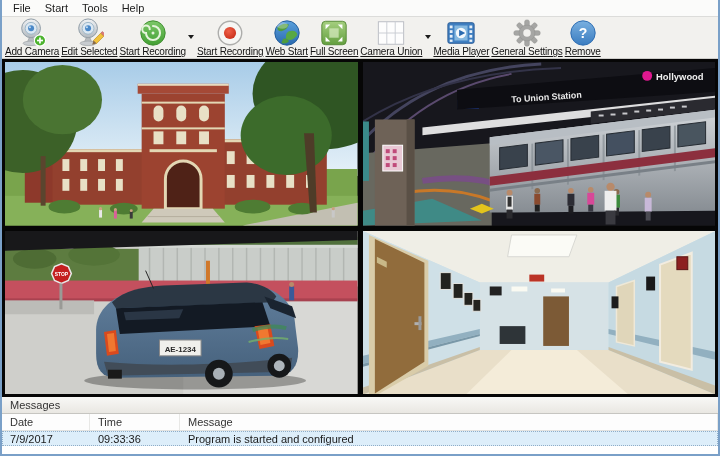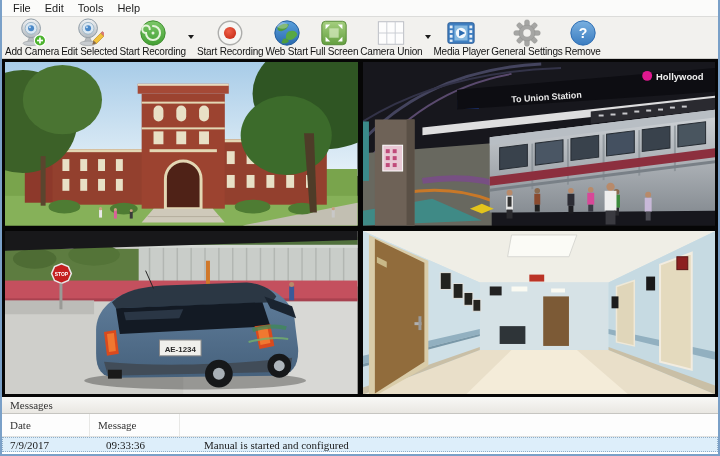--- a/index.html
+++ b/index.html
@@ -9,50 +9,50 @@
     font-family:"Liberation Sans",sans-serif;background:#fff;}
   
   .menubar{flex:0 0 17px;background:#fbfbfa;border-bottom:1px solid #dcdcda;display:flex;
     align-items:center;font-size:11px;color:#1c1c1c;padding-left:4px;}
   .menu-item{padding:1px 7px;cursor:default;white-space:nowrap;}
   
   .toolbar{flex:0 0 42px;background:#f2f1ee;border-bottom:1px solid #cfcecb;display:flex;
     align-items:flex-start;padding:1px 0 0 2px;overflow:hidden;}
   .tbtn{display:flex;flex-direction:column;align-items:center;padding:1px 1px;cursor:default;}
   .ticon{height:27px;display:flex;align-items:center;justify-content:center;}
-  .tlabel{font-size:10px;letter-spacing:-0.2px;color:#141414;line-height:12px;white-space:nowrap;}
+  .tlabel{font-size:10px;letter-spacing:-0.2px;color:#141414;line-height:12px;white-space:nowrap;text-decoration:underline;}
   .tdrop{width:9px;height:27px;display:flex;align-items:center;justify-content:center;margin-top:5px;}
   .tri{width:0;height:0;border-left:3.5px solid transparent;border-right:3.5px solid transparent;
     border-top:4px solid #1c1c1c;}
   
   .camera-grid{flex:1 1 auto;background:#060606;display:grid;grid-template-columns:1fr 1fr;
     grid-template-rows:1fr 1fr;gap:5px;padding:3px;min-height:0;}
   .cam{position:relative;overflow:hidden;background:#111;}
   .cam svg{display:block;width:100%;height:100%;}
   svg text{font-family:"Liberation Sans",sans-serif;}
   
-  .messages{flex:0 0 57px;display:flex;flex-direction:column;background:#fff;font-family:Liberation Serif, serif;}
+  .messages{flex:0 0 57px;display:flex;flex-direction:column;background:#fff;}
   .msg-title{height:17px;background:linear-gradient(#f8f8f6,#e9e7e2);border-bottom:1px solid #c6c5c1;
     font-size:11px;color:#333;display:flex;align-items:center;padding-left:8px;}
-  .msg-cols{height:23px;display:grid;grid-template-columns:88px 90px 1fr;font-size:11px;color:#333;
+  .msg-cols{height:17px;display:grid;grid-template-columns:88px 90px 1fr;font-size:11px;color:#333;
     border-bottom:1px solid #e2e2e0;background:#fdfdfd;}
   .msg-cols>div{display:flex;align-items:center;padding-left:8px;border-right:1px solid #e8e8e6;}
   .msg-row{height:15px;display:grid;grid-template-columns:88px 90px 1fr;font-size:11px;color:#1a1a1a;
-    background:#ddeefa;outline:1px dotted #90aec8;outline-offset:-1px;gap:8px;}
+    background:#ddeefa;outline:1px dotted #90aec8;outline-offset:-1px;}
   .msg-row>div{display:flex;align-items:center;padding-left:8px;white-space:nowrap;overflow:hidden;}
   .msg-fill{flex:1;background:#fff;}
 </style>
 </head>
 <body>
 
 <div class="window">
 
   <div class="menubar">
     <span class="menu-item">File</span>
-    <span class="menu-item">Edit</span>
+    <span class="menu-item">Start</span>
     <span class="menu-item">Tools</span>
     <span class="menu-item">Help</span>
   </div>
 
   <div class="toolbar">
 
     <svg width="0" height="0" style="position:absolute" aria-hidden="true">
       <defs>
         <linearGradient id="camgrad" x1="0" y1="0" x2="0" y2="1">
           <stop offset="0" stop-color="#f0f2f4"></stop>
@@ -521,23 +521,24 @@
         <rect x="286" y="46" width="9" height="14" fill="#1a1a1a"></rect>
         <rect x="317" y="26" width="11" height="13" fill="#8c2020" stroke="#5a1414" stroke-width="1"></rect>
       </svg>
     </div>
   </div>
 
   <div class="messages">
     <div class="msg-title">Messages</div>
     <div class="msg-cols">
       <div>Date</div>
+      <div>Time</div>
       <div>Message</div>
     </div>
     <div class="msg-row">
       <div>7/9/2017</div>
       <div>09:33:36</div>
-      <div>Manual is started and configured</div>
+      <div>Program is started and configured</div>
     </div>
     <div class="msg-fill"></div>
   </div>
 
 </div>
 
 </body></html>

